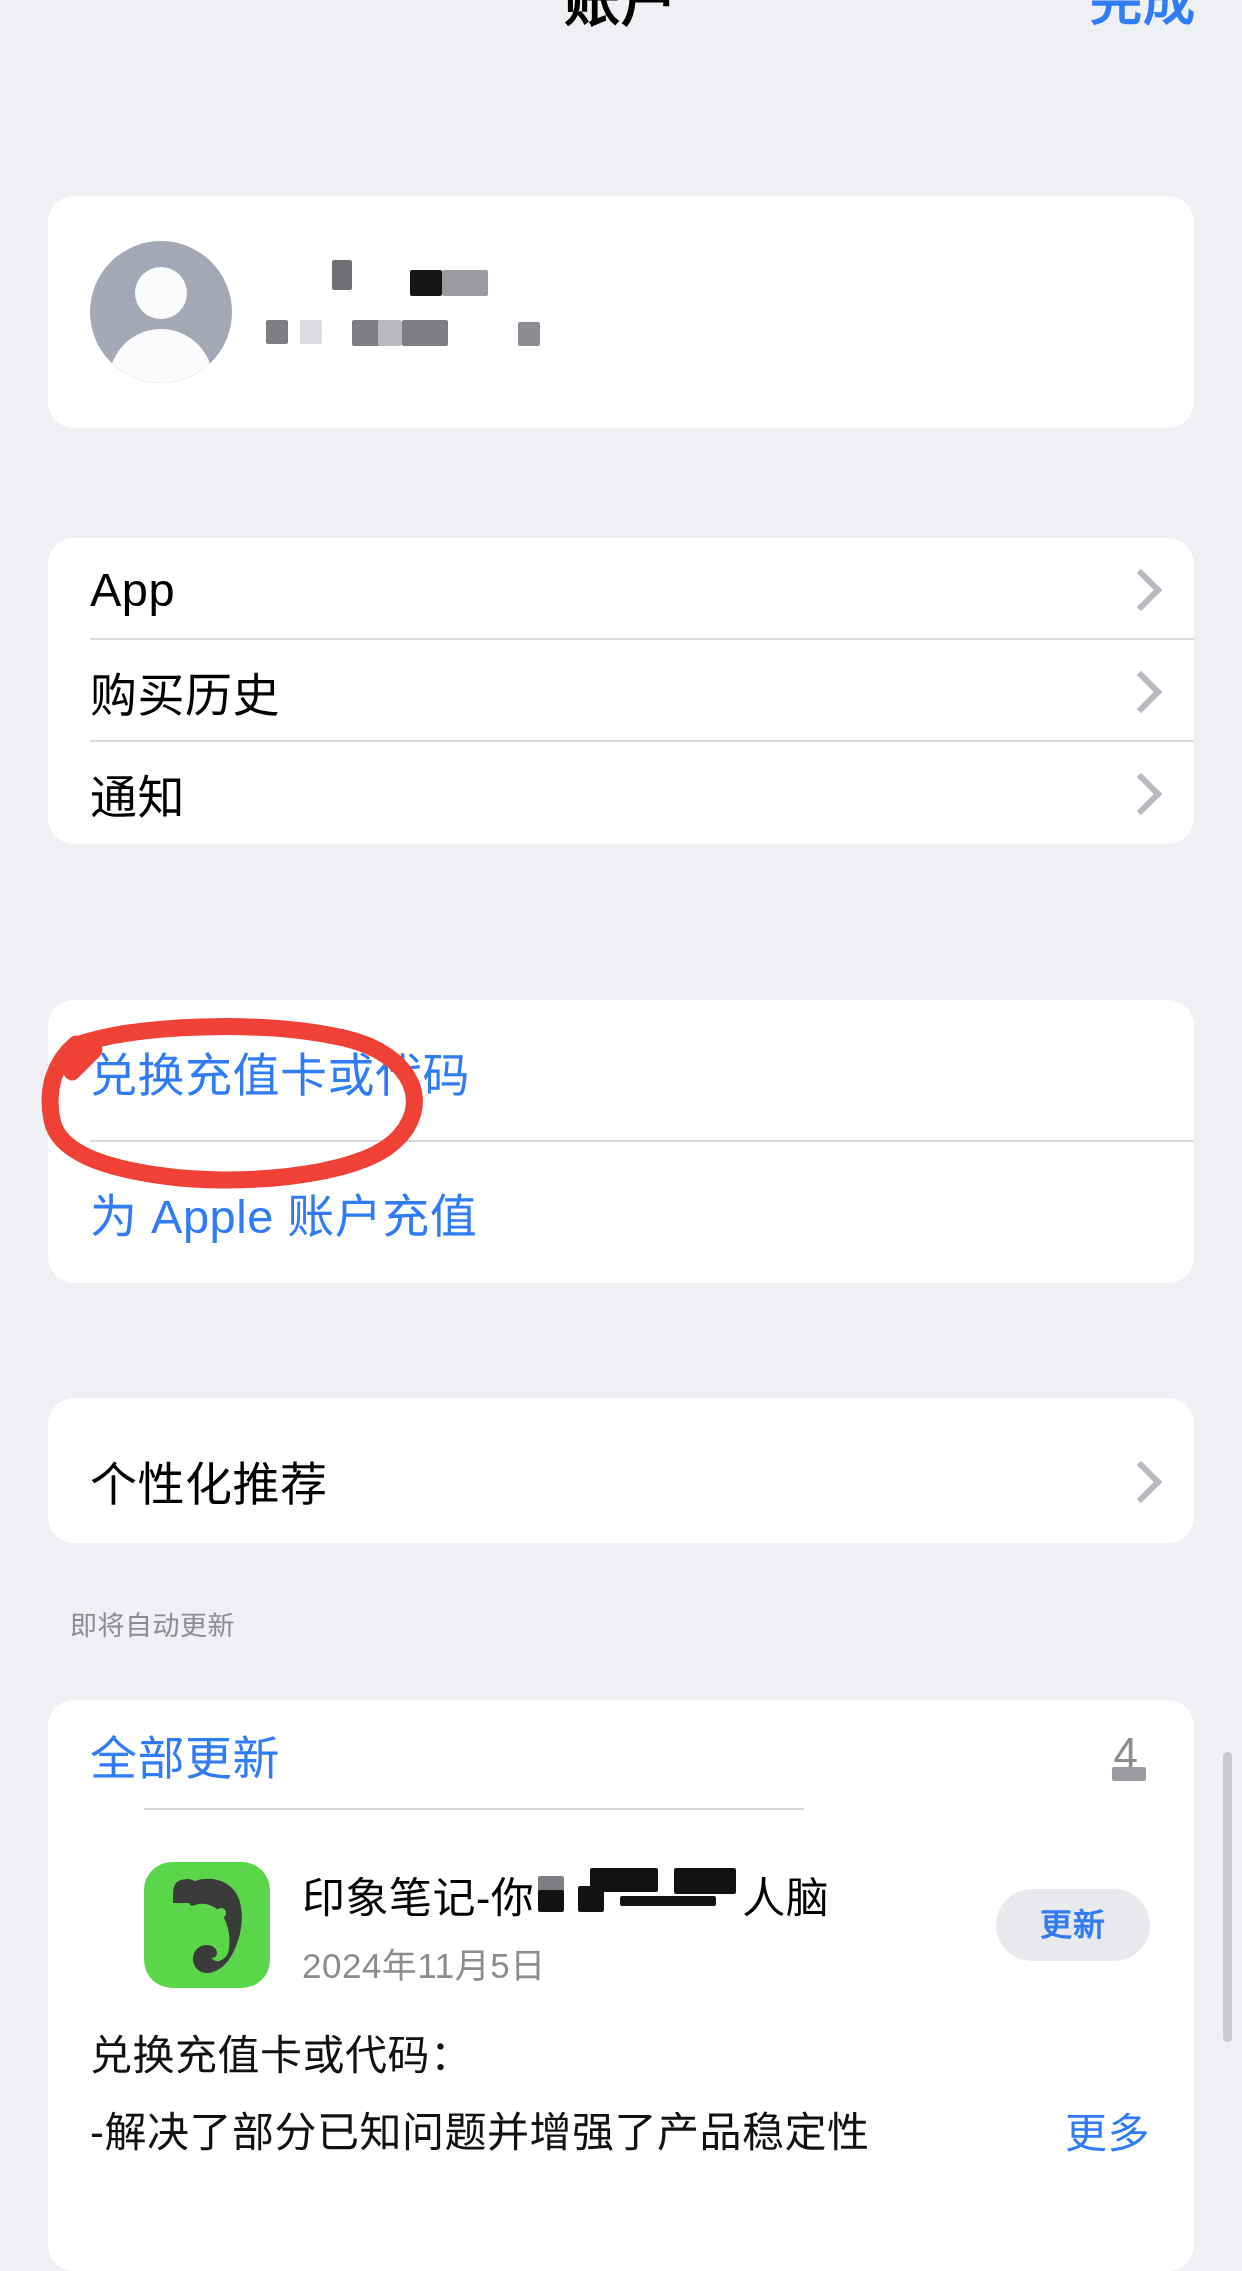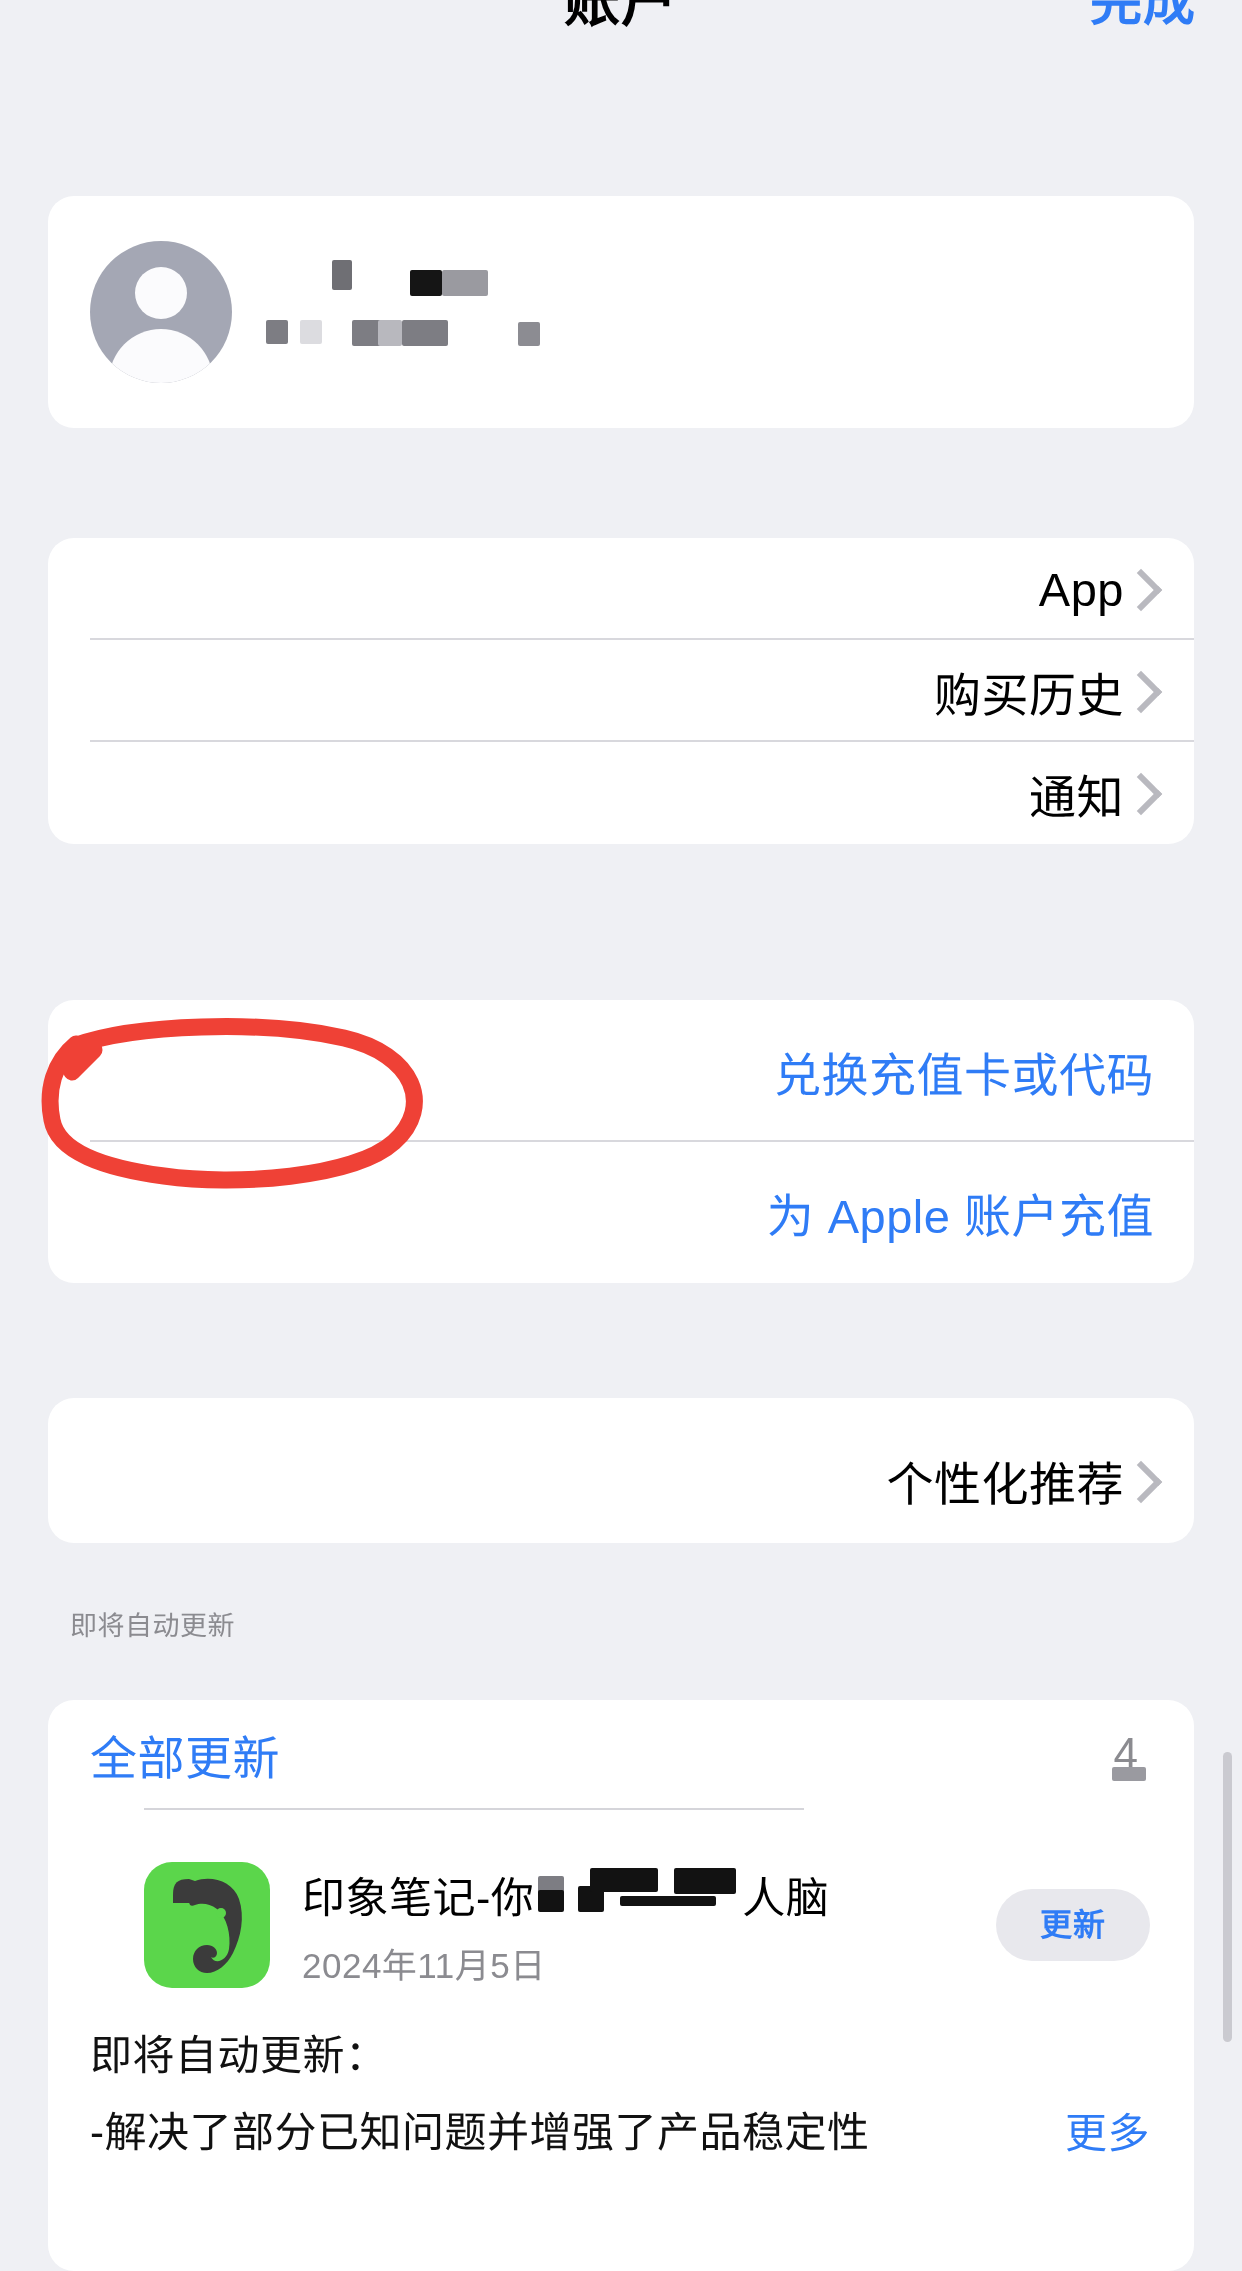--- a/index.html
+++ b/index.html
@@ -112,21 +112,20 @@
   #reco-card { top: 1398px; height: 145px; }
   #updates-card { top: 1700px; height: 571px; }
 
   .row {
     position: relative;
     height: 102px;
     display: flex;
     align-items: center;
     padding: 0 40px 0 42px;
     box-sizing: border-box;
-    text-align: right;
   }
   .row-sep::after {
     content: "";
     position: absolute;
     left: 42px;
     right: 0;
     bottom: 0;
     height: 2px;
     background: #d8d8dd;
   }
@@ -409,19 +408,19 @@
           <span class="redact" style="left:140px;top:-44px; width:62px; height:26px; background:#121212;"></span>
           <span class="redact" style="left:86px; top:-16px; width:96px; height:10px; background:#121212;"></span>
         </span><span>人脑</span>
       </div>
       <div class="app-date">2024年11月5日</div>
     </div>
     <button class="update-btn">更新</button>
   </div>
 
   <div class="notes">
-    <div class="note-line">即将自动更新：</div>
+    <div class="note-line">兑换充值卡或代码：</div>
     <div class="note-line" style="margin-top:16px;">-解决了部分已知问题并增强了产品稳定性</div>
     <span class="more-link">更多</span>
   </div>
 </div>
 
 <div class="scroll-indicator"></div>
 
 </body></html>

